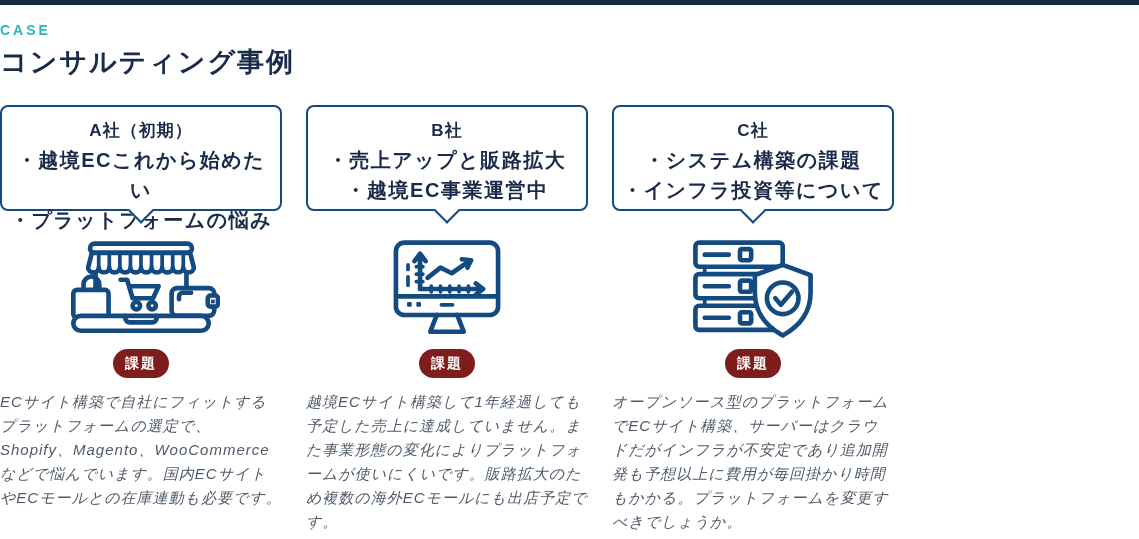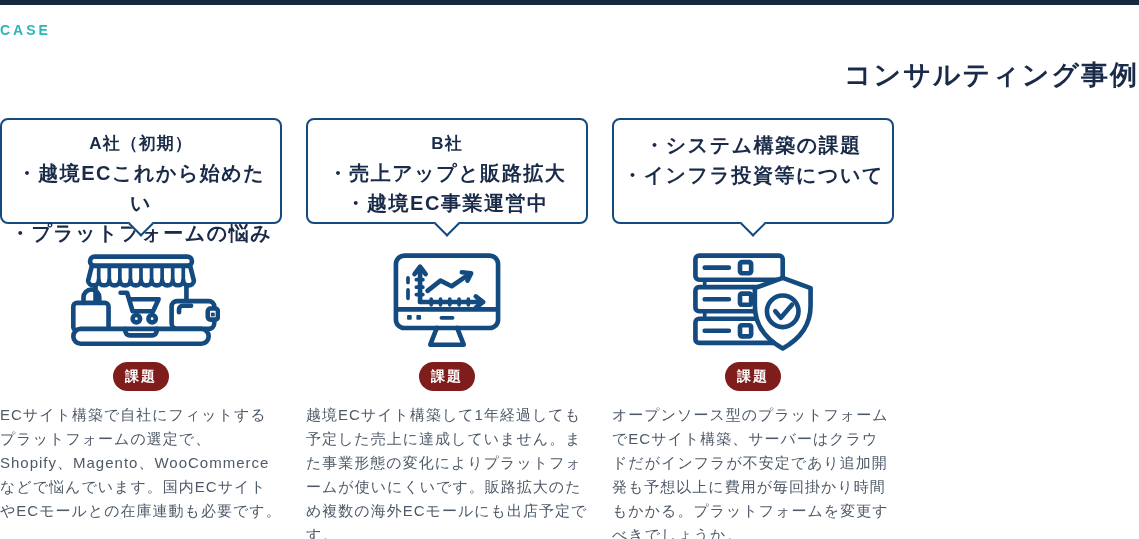--- a/index.html
+++ b/index.html
@@ -16,22 +16,22 @@
   }
   .section-label {
     margin-top: 17px;
     text-align: left;
     color: #2ab7b7;
     font-size: 14px;
     font-weight: bold;
     letter-spacing: 3px;
   }
   .section-title {
-    margin-top: 19px;
-    text-align: right;
+    margin-top: 6px;
+    text-align: left;
     color: #1a2b49;
     font-size: 27px;
     font-weight: bold;
     letter-spacing: 2px;
   }
   .cards {
     margin-top: 25px;
     display: flex;
     gap: 24px;
   }
@@ -90,20 +90,21 @@
     height: 29px;
     border-radius: 15px;
   }
   .desc {
     margin-top: 12px;
     color: #4e5a68;
     font-size: 15px;
     letter-spacing: 1px;
     line-height: 24px;
     text-align: left;
+    font-style: italic;
   }
 </style>
 </head>
 <body>
 
 <div class="top-strip"></div>
 
 <div>
   <div class="section-label">CASE</div>
   <h2 class="section-title">コンサルティング事例</h2>
@@ -163,20 +164,21 @@
           <path d="M91 24 L101 25 L97 33"></path>
           <path d="M64 84 L57 102 H93 L86 84"></path>
         </svg>
       </div>
       <div class="badge">課題</div>
       <p class="desc">越境ECサイト構築して1年経過しても予定した売上に達成していません。また事業形態の変化によりプラットフォームが使いにくいです。販路拡大のため複数の海外ECモールにも出店予定です。</p>
     </div>
 
     <div class="card">
       <div class="bubble">
+        <div class="company">C社</div>
         <div class="bullet">・システム構築の課題</div>
         <div class="bullet">・インフラ投資等について</div>
         <div class="tail"></div>
       </div>
       <div class="icon-wrap">
         <svg width="148" height="104" viewBox="0 0 152 112" fill="none" stroke="#134a80" stroke-width="5" stroke-linecap="round" stroke-linejoin="round">
           <rect x="14" y="6" width="94" height="26" rx="4"></rect>
           <rect x="14" y="40" width="94" height="26" rx="4"></rect>
           <rect x="14" y="74" width="94" height="26" rx="4"></rect>
           <path d="M24 32 v8 M24 66 v8 M98 32 v8" stroke-width="4"></path>

